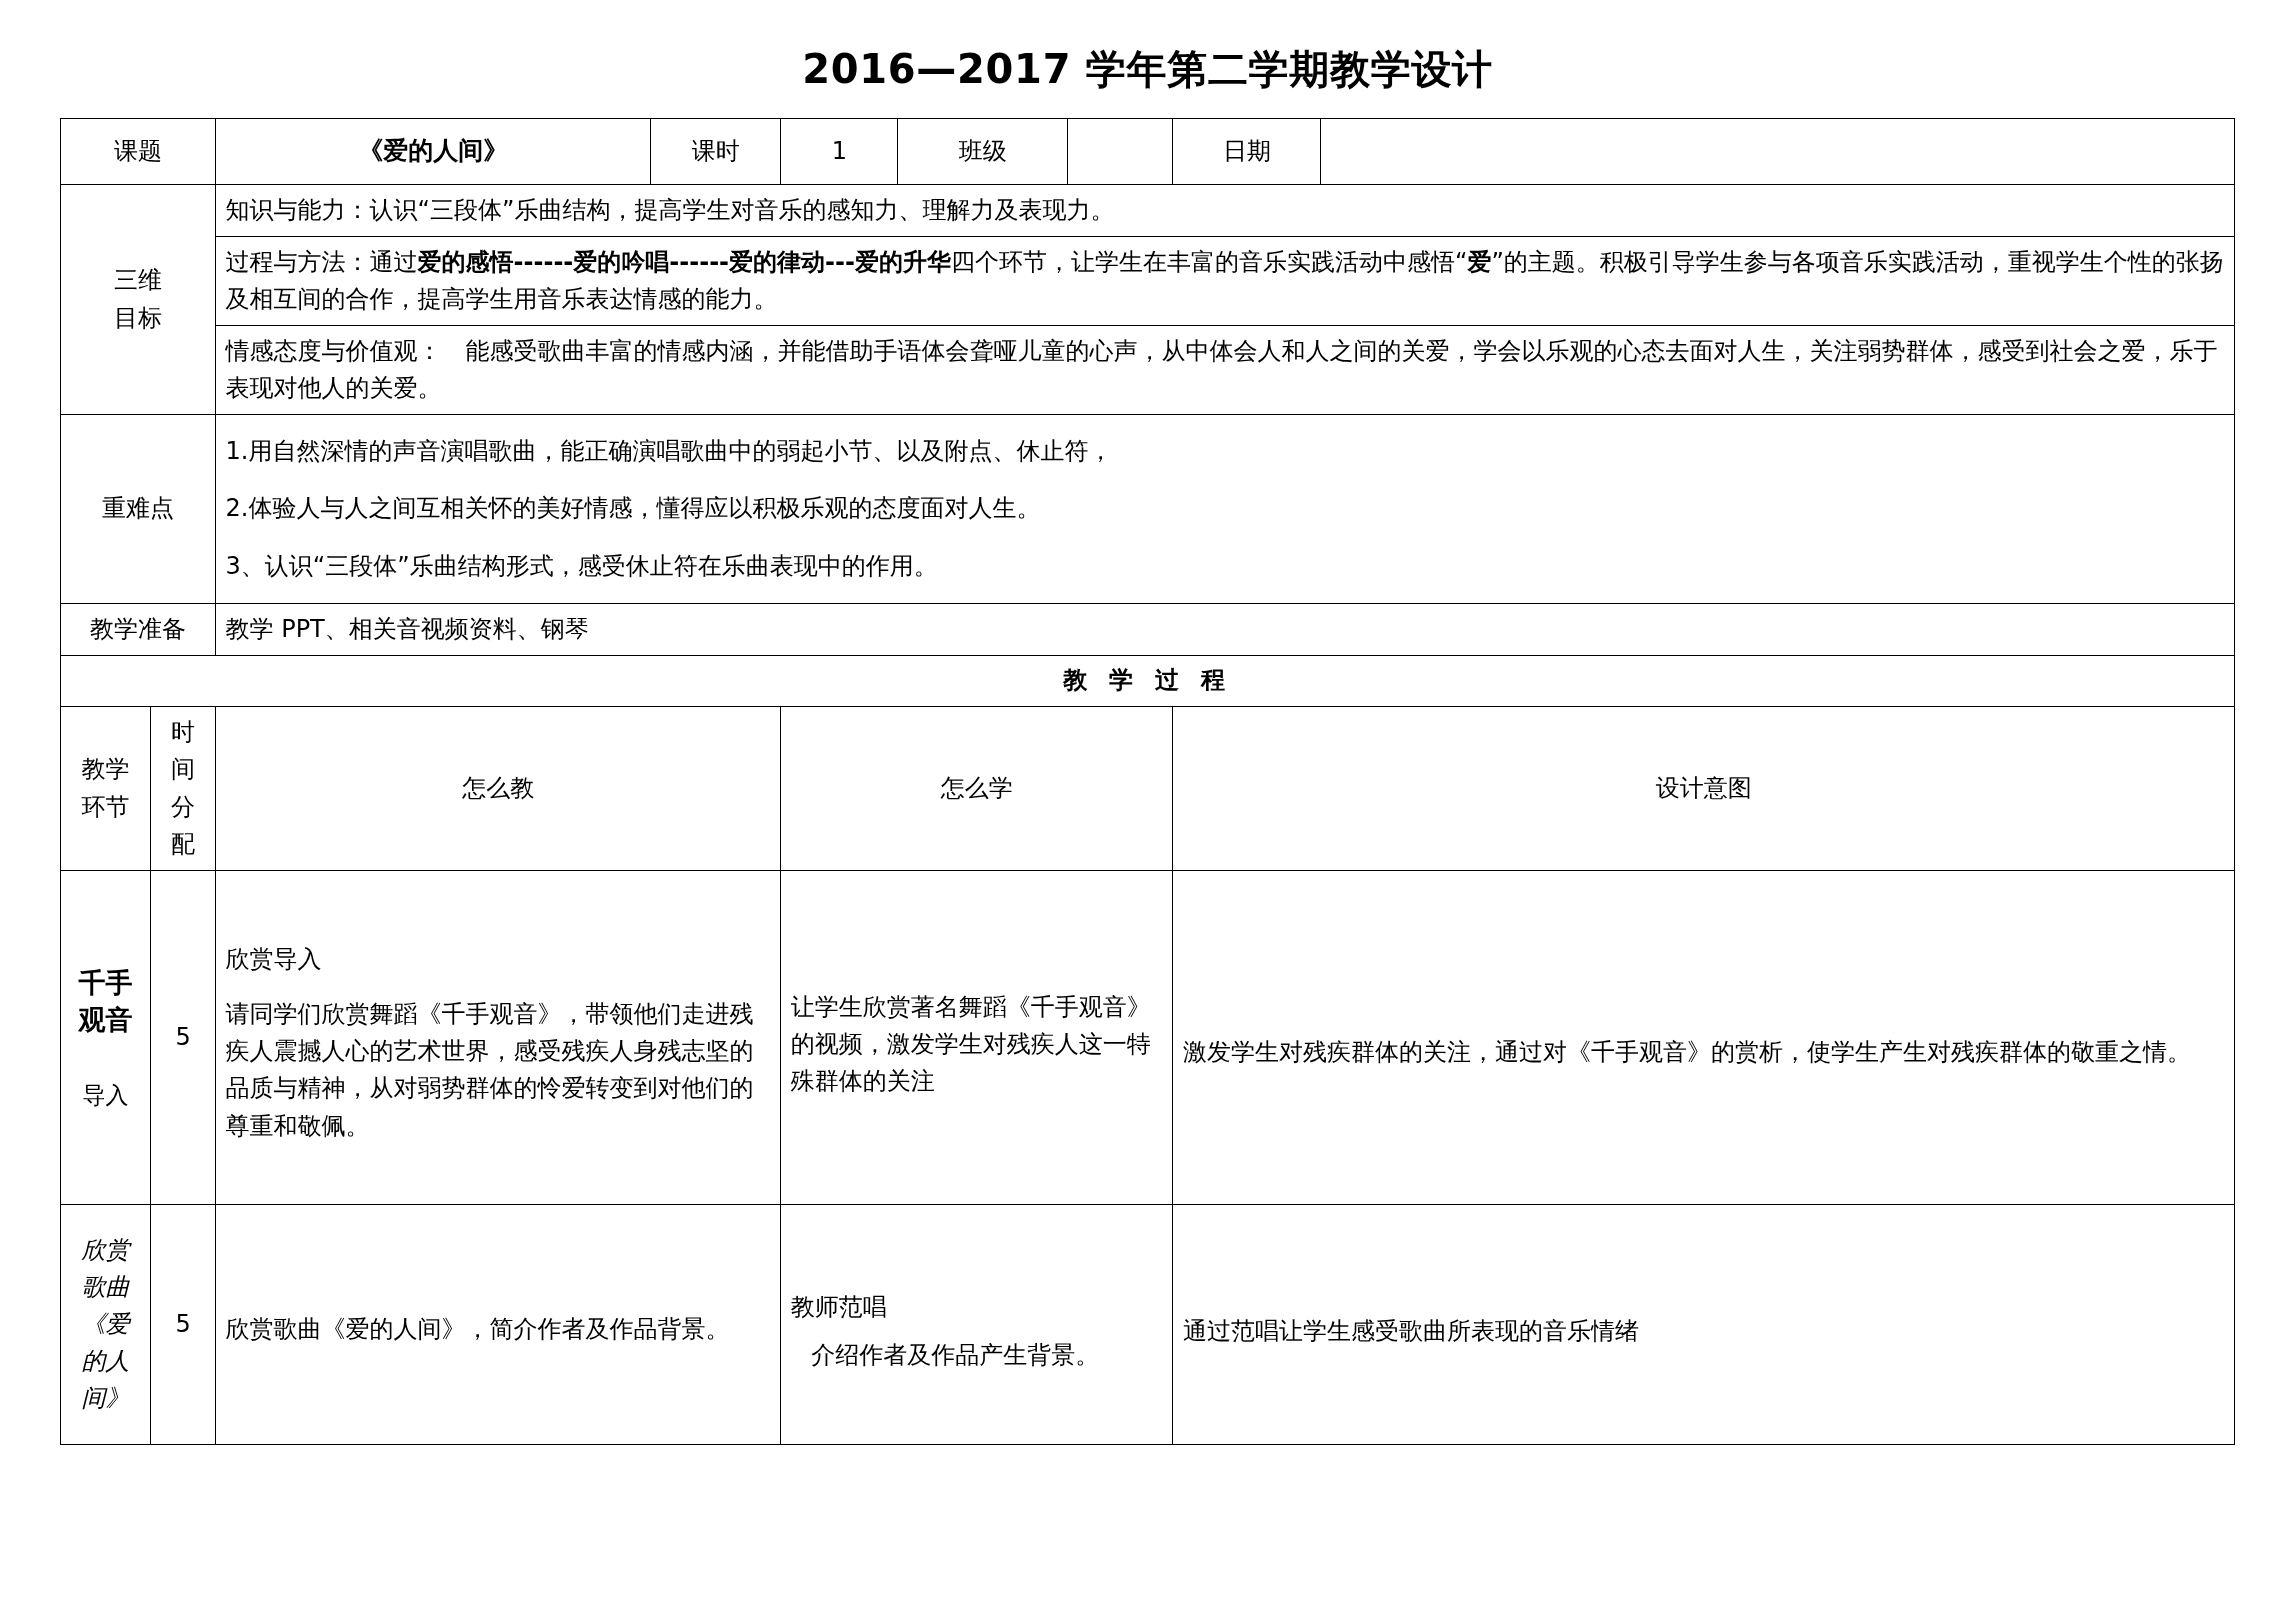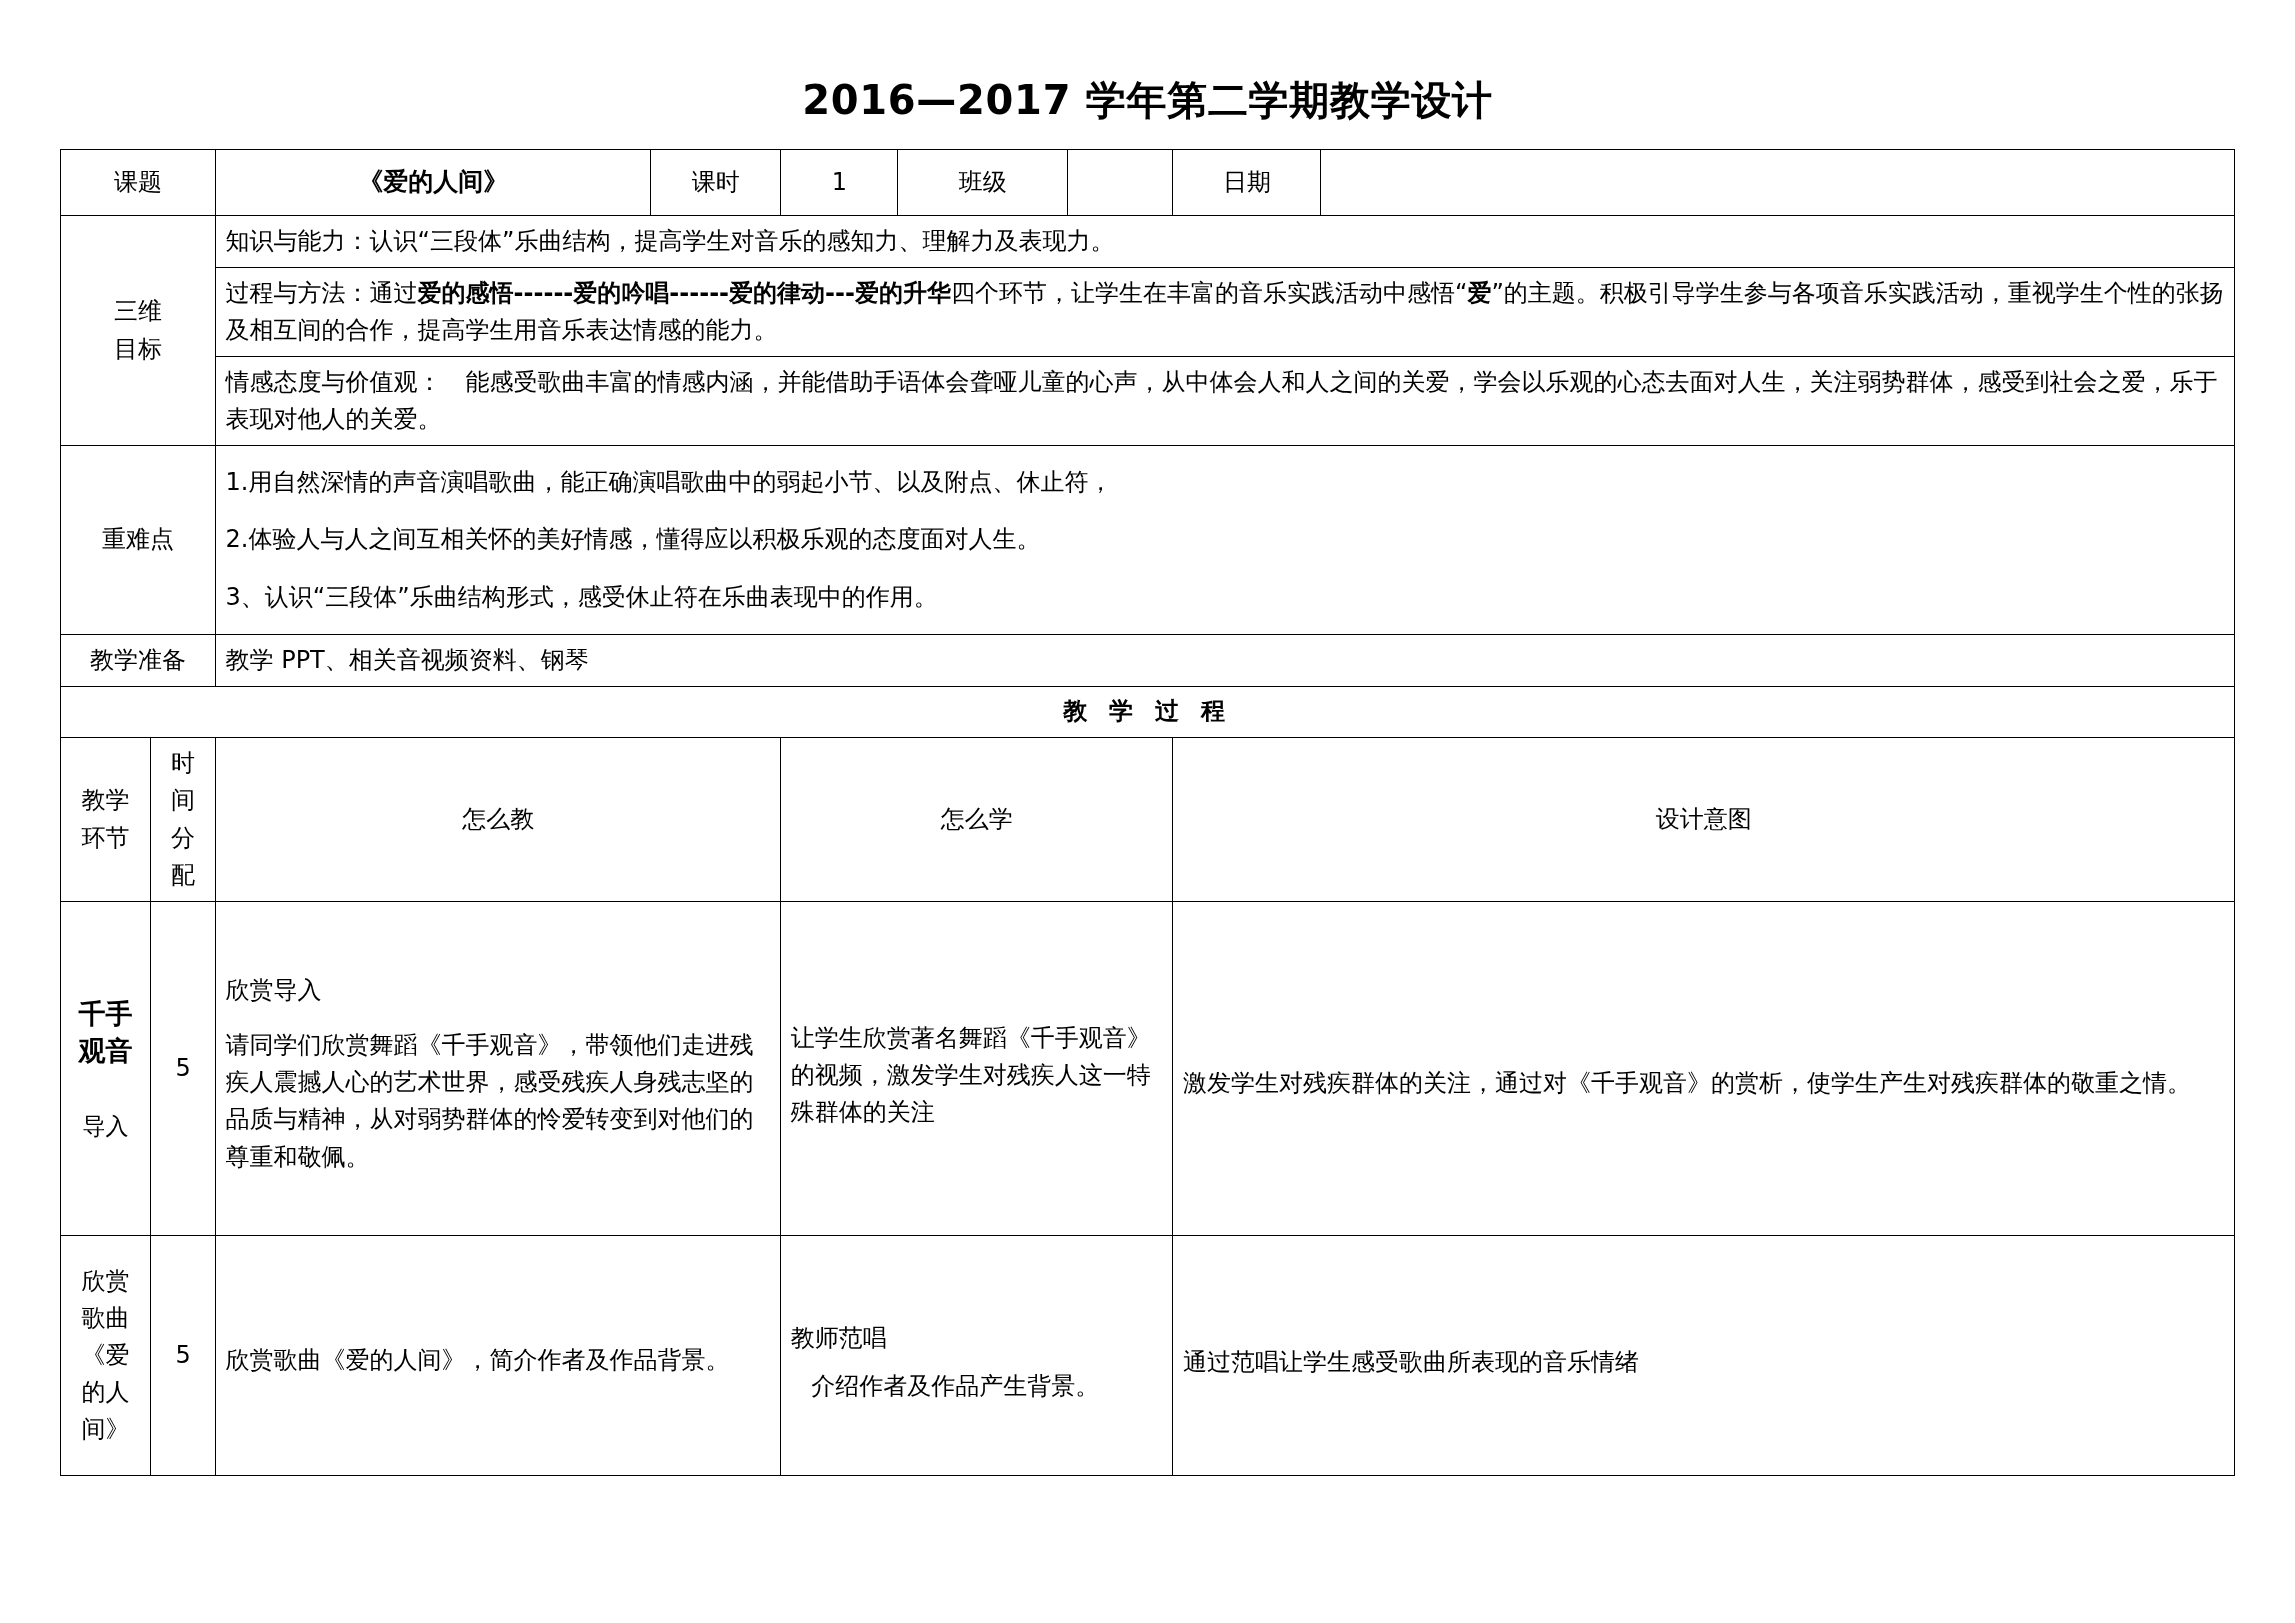--- a/index.html
+++ b/index.html
@@ -23,21 +23,20 @@
   }
 
   
   .doc-title {
     text-align: center;
     font-size: 40px;
     font-weight: bold;
     letter-spacing: 0.7px;
     padding-top: 46px;
     line-height: 1.15;
-    margin-top: 31px;
   }
 
   
   .header-fields {
     display: flex;
     justify-content: flex-end;
     align-items: flex-end;
     gap: 59px;
     padding-top: 35px;
     padding-right: 15px;
@@ -209,21 +208,21 @@
         <div style="margin-bottom:17.7px;">欣赏导入</div>
         <div>请同学们欣赏舞蹈《千手观音》，带领他们走进残疾人震撼人心的艺术世界，感受残疾人身残志坚的品质与精神，从对弱势群体的怜爱转变到对他们的尊重和敬佩。</div>
       </td>
       <td colspan="3" class="cell-text vtop pad-l" style="padding-top:20.5px;">
         <div>让学生欣赏著名舞蹈《千手观音》的视频，激发学生对残疾人这一特殊群体的关注</div>
       </td>
       <td class="cell-text vtop pad-l" style="padding-top:37px;">激发学生对残疾群体的关注，通过对《千手观音》的赏析，使学生产生对残疾群体的敬重之情。</td>
     </tr>
 
     <tr>
-      <td class="ctr" style="height:225px;">
+      <td class="ctr" style="height:225px;font-style:italic;">
         <div>欣赏歌曲《爱的人间》</div>
       </td>
       <td class="ctr nowrapnum">5</td>
       <td colspan="3" class="cell-text vtop pad-l" style="padding-top:17.7px;">
         <div>欣赏歌曲《爱的人间》，简介作者及作品背景。</div>
       </td>
       <td colspan="3" class="cell-text vtop pad-l" style="padding-top:20.5px;">
         <div>教师范唱</div>
         <div class="indent-sub" style="margin-top:11px;">介绍作者及作品产生背景。</div>
       </td>

